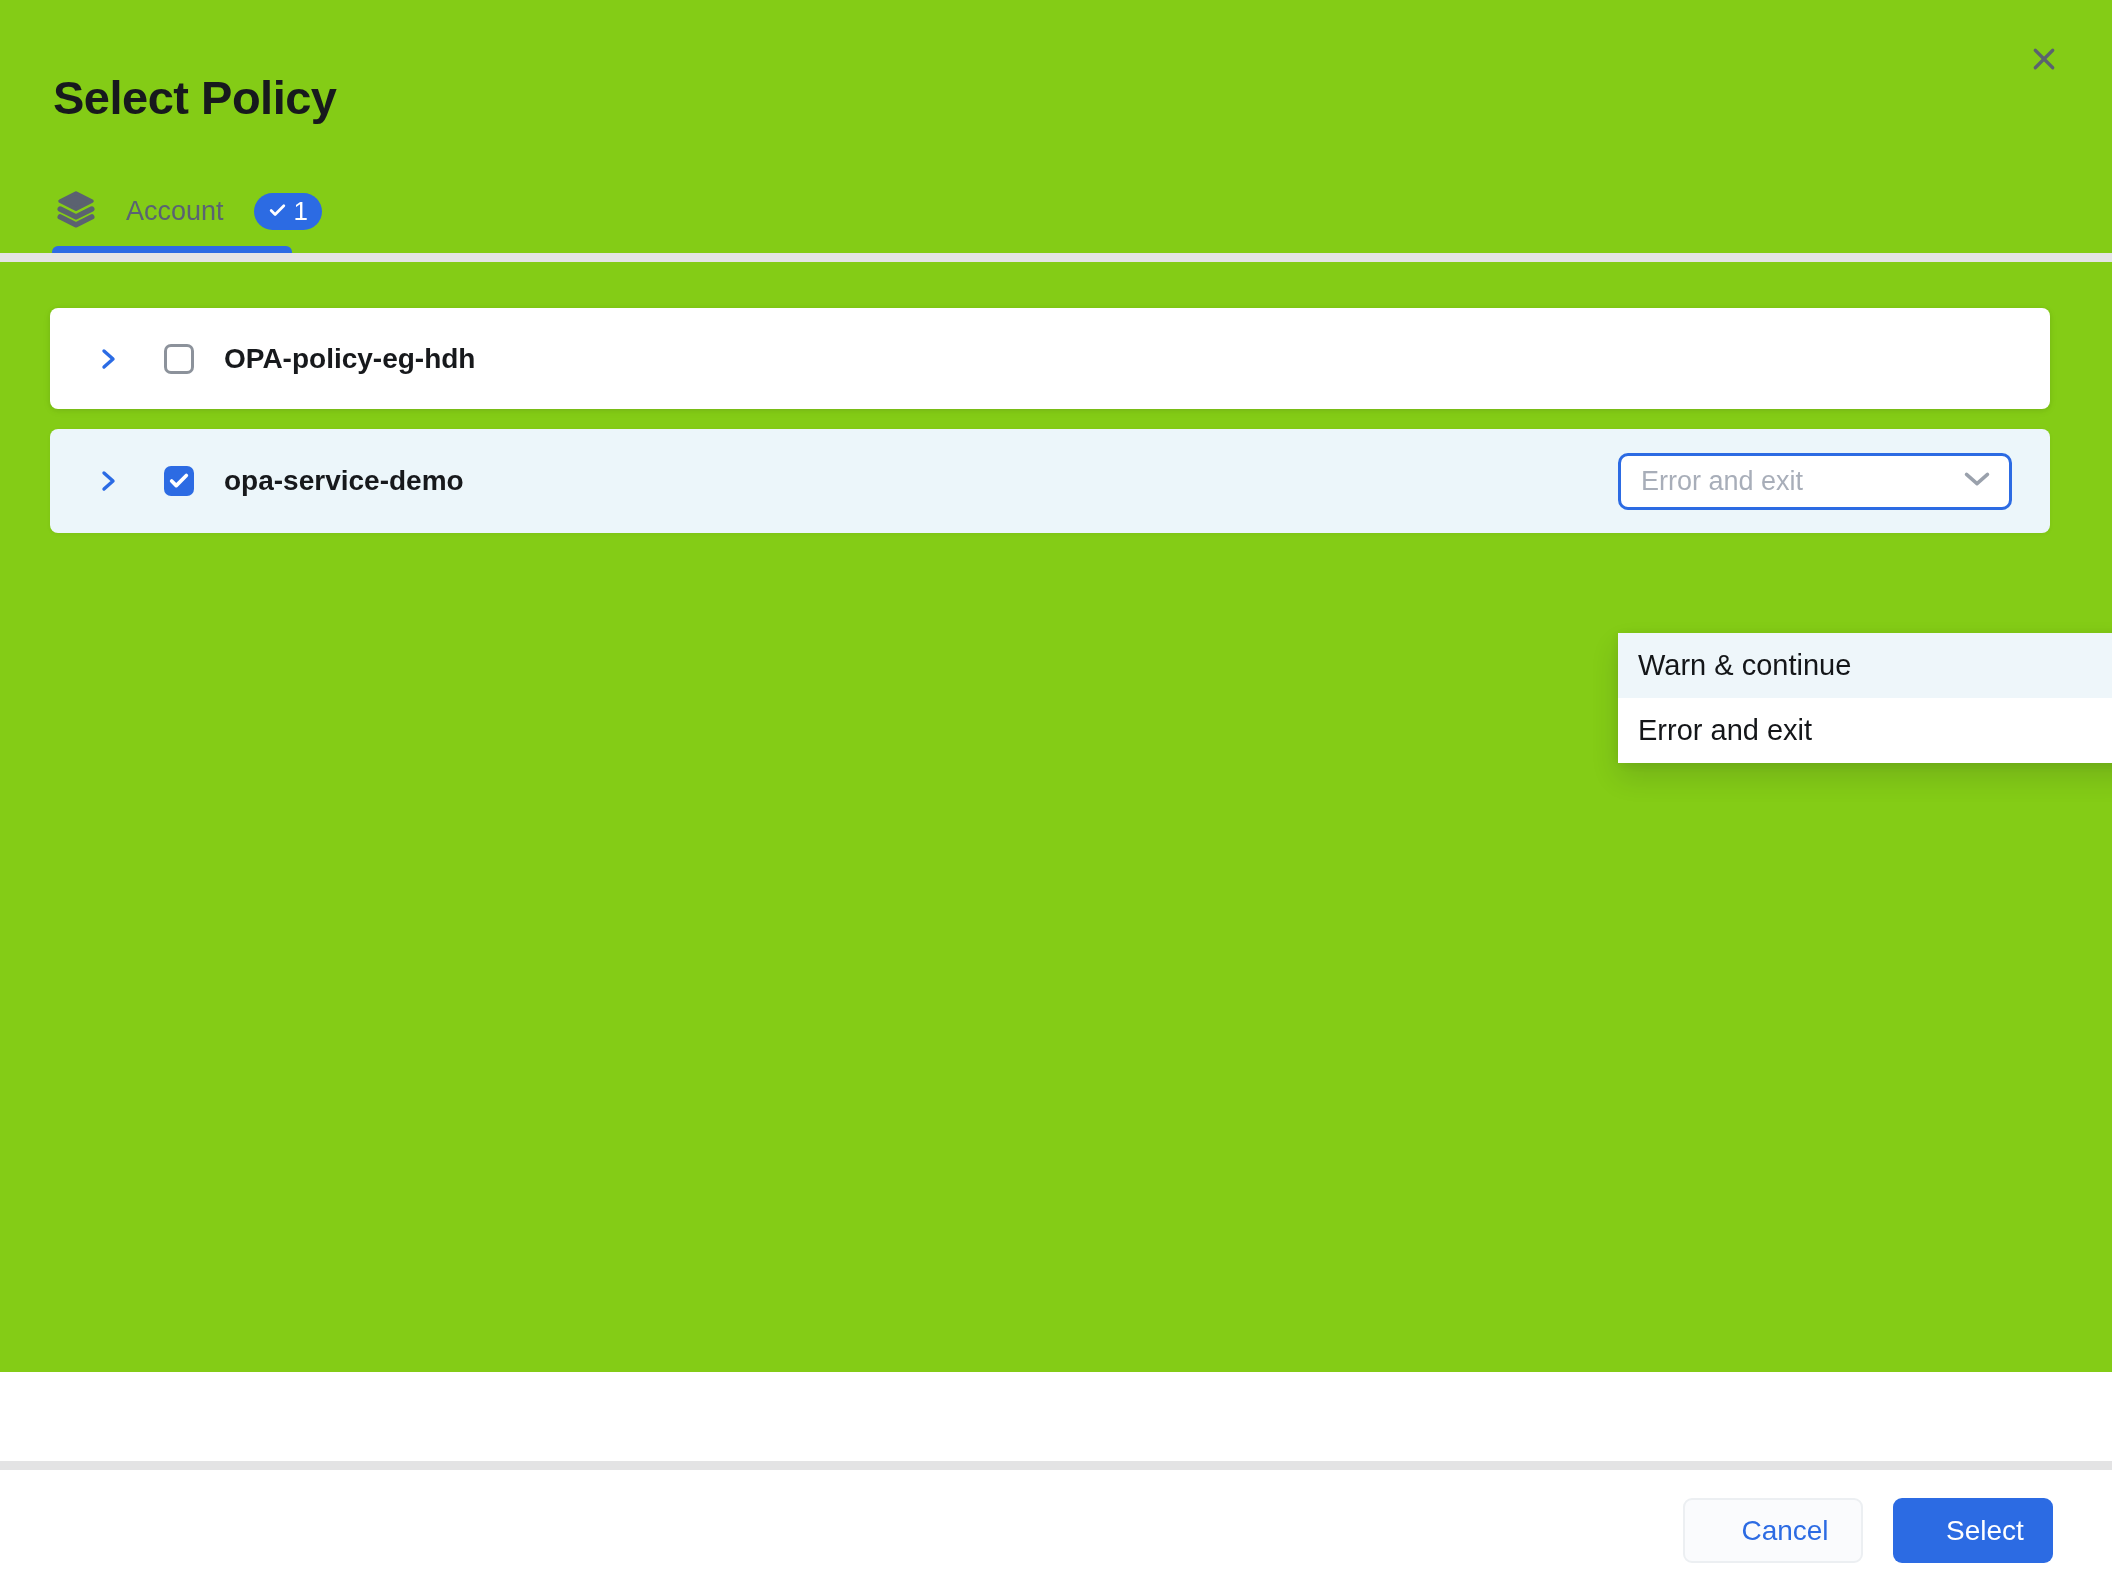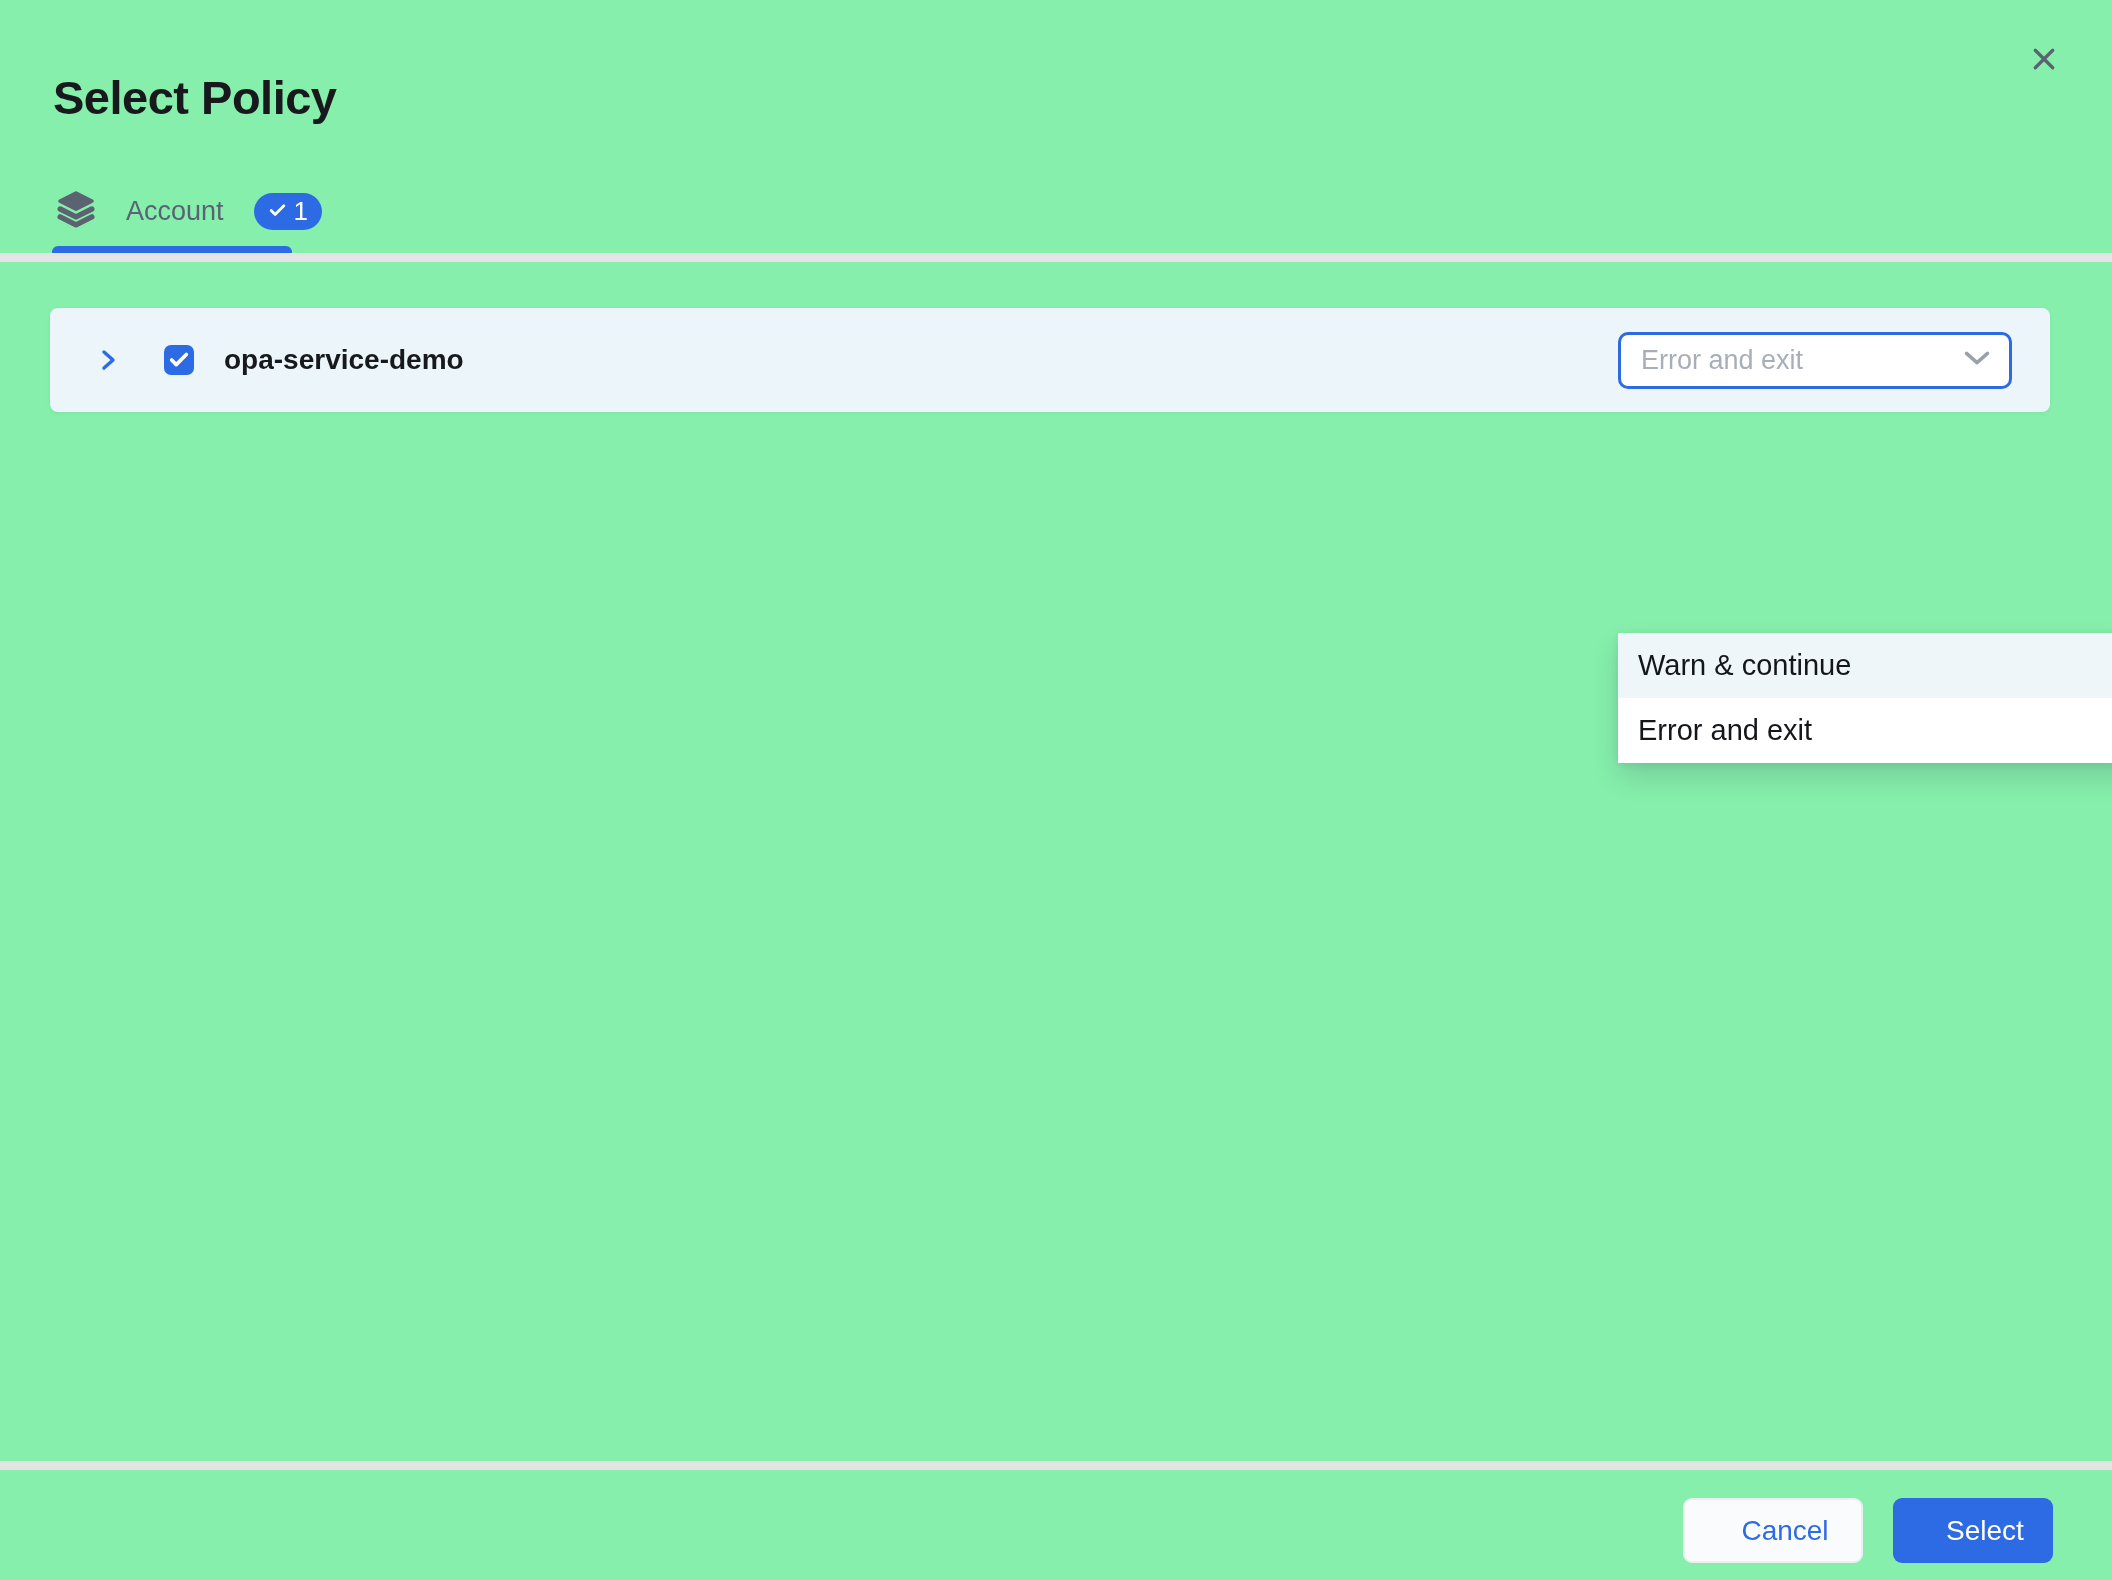--- a/index.html
+++ b/index.html
@@ -1,18 +1,18 @@
 <!DOCTYPE html>
 <html><head>
 <meta charset="utf-8">
 <style>
   * { margin:0; padding:0; box-sizing:border-box; }
   html,body { width:2112px; height:1580px; overflow:hidden; background:#ffffff;
               font-family:"Liberation Sans", sans-serif; }
-  .modal { position:relative; width:2112px; height:1580px; background:#86efac; }
+  .modal { position:relative; width:2112px; height:1372px; background:#84cc16; }
 
   
   .close-btn { position:absolute; top:42px; right:50px; width:36px; height:36px;
                background:none; border:none; cursor:pointer; display:flex;
                align-items:center; justify-content:center; }
   .page-title { position:absolute; left:53px; top:70px; font-size:47px;
                 font-weight:700; color:#17191d; letter-spacing:-0.5px; }
 
   
   .tab { position:absolute; left:56px; top:190px; display:flex; align-items:center; gap:30px; cursor:pointer; }
@@ -94,20 +94,29 @@
         </svg>
       </span>
       <span>1</span>
     </span>
   </div>
   <div class="tab-underline"></div>
   <div class="header-divider"></div>
 
   <div class="rows">
 
+    <div class="row">
+      <span class="chev">
+        <svg width="24" height="30" viewBox="0 0 24 24" fill="none" stroke="#2b6be4" stroke-width="3.4" stroke-linecap="round" stroke-linejoin="round">
+          <polyline points="8 4 17 12 8 20"></polyline>
+        </svg>
+      </span>
+      <span class="cbox"></span>
+      <span class="row-label">OPA-policy-eg-hdh</span>
+    </div>
 
 
     <div class="row selected">
       <span class="chev">
         <svg width="24" height="30" viewBox="0 0 24 24" fill="none" stroke="#2b6be4" stroke-width="3.4" stroke-linecap="round" stroke-linejoin="round">
           <polyline points="8 4 17 12 8 20"></polyline>
         </svg>
       </span>
       <span class="cbox checked">
         <svg width="22" height="22" viewBox="0 0 24 24" fill="none" stroke="#ffffff" stroke-width="4" stroke-linecap="round" stroke-linejoin="round">

